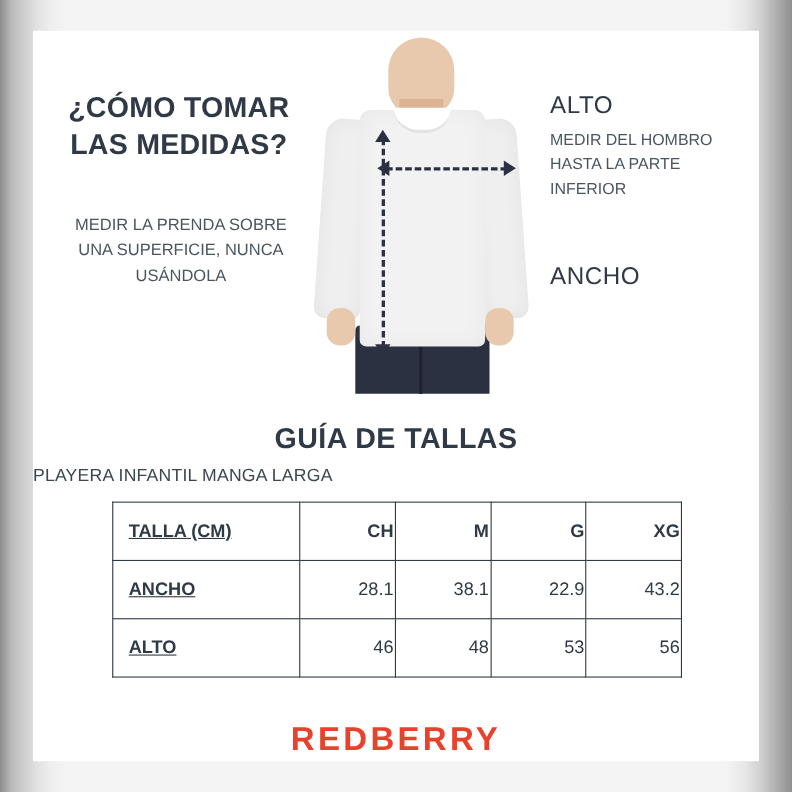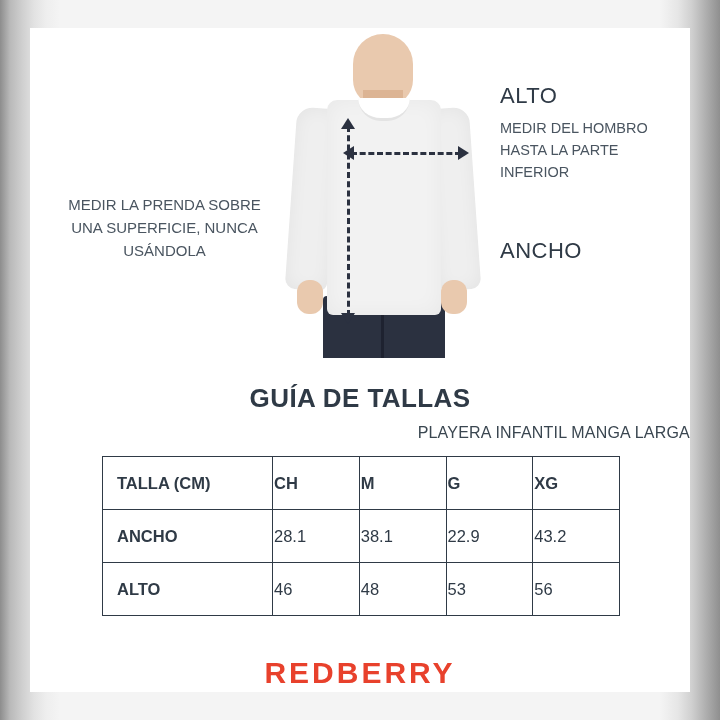--- a/index.html
+++ b/index.html
@@ -206,44 +206,45 @@
     font-size: 26px;
     font-weight: bold;
     color: #2f3a46;
     letter-spacing: 0.4px;
   }
   .guide-sub {
     position: absolute;
     top: 396px;
     left: 0;
     width: 100%;
-    text-align: right;
+    text-align: left;
     font-size: 16px;
     color: #3a4650;
     letter-spacing: 0.2px;
   }
   table.sizes {
     position: absolute;
     top: 428px;
     left: 72px;
     width: 518px;
     border-collapse: collapse;
   }
   table.sizes td {
     border: 1px solid #2f3a46;
     height: 50px;
-    text-align: left;
+    text-align: right;
     font-size: 16.5px;
     color: #2f3a46;
   }
   table.sizes td.head-label {
     text-align: left;
     padding-left: 14px;
     font-weight: bold;
     width: 154px;
+    text-decoration: underline;
   }
   table.sizes tr.header td {
     font-weight: bold;
   }
   .note {
     position: absolute;
     top: 594px;
     left: 0;
     width: 100%;
     text-align: center;
@@ -262,20 +263,21 @@
     color: #e8412c;
   }
 </style>
 </head>
 <body>
 
 <div class="page">
 
   <div class="top">
 
+    <div class="headline">¿CÓMO TOMAR LAS MEDIDAS?</div>
     <div class="sub-left">MEDIR LA PRENDA SOBRE UNA SUPERFICIE, NUNCA USÁNDOLA</div>
 
     <div class="shirt-wrap">
       <div class="head"></div>
       <div class="neck"></div>
       <div class="jeans"></div>
       <div class="sleeve left"></div>
       <div class="sleeve right"></div>
       <div class="shirt-body"></div>
       <div class="collar"></div>

